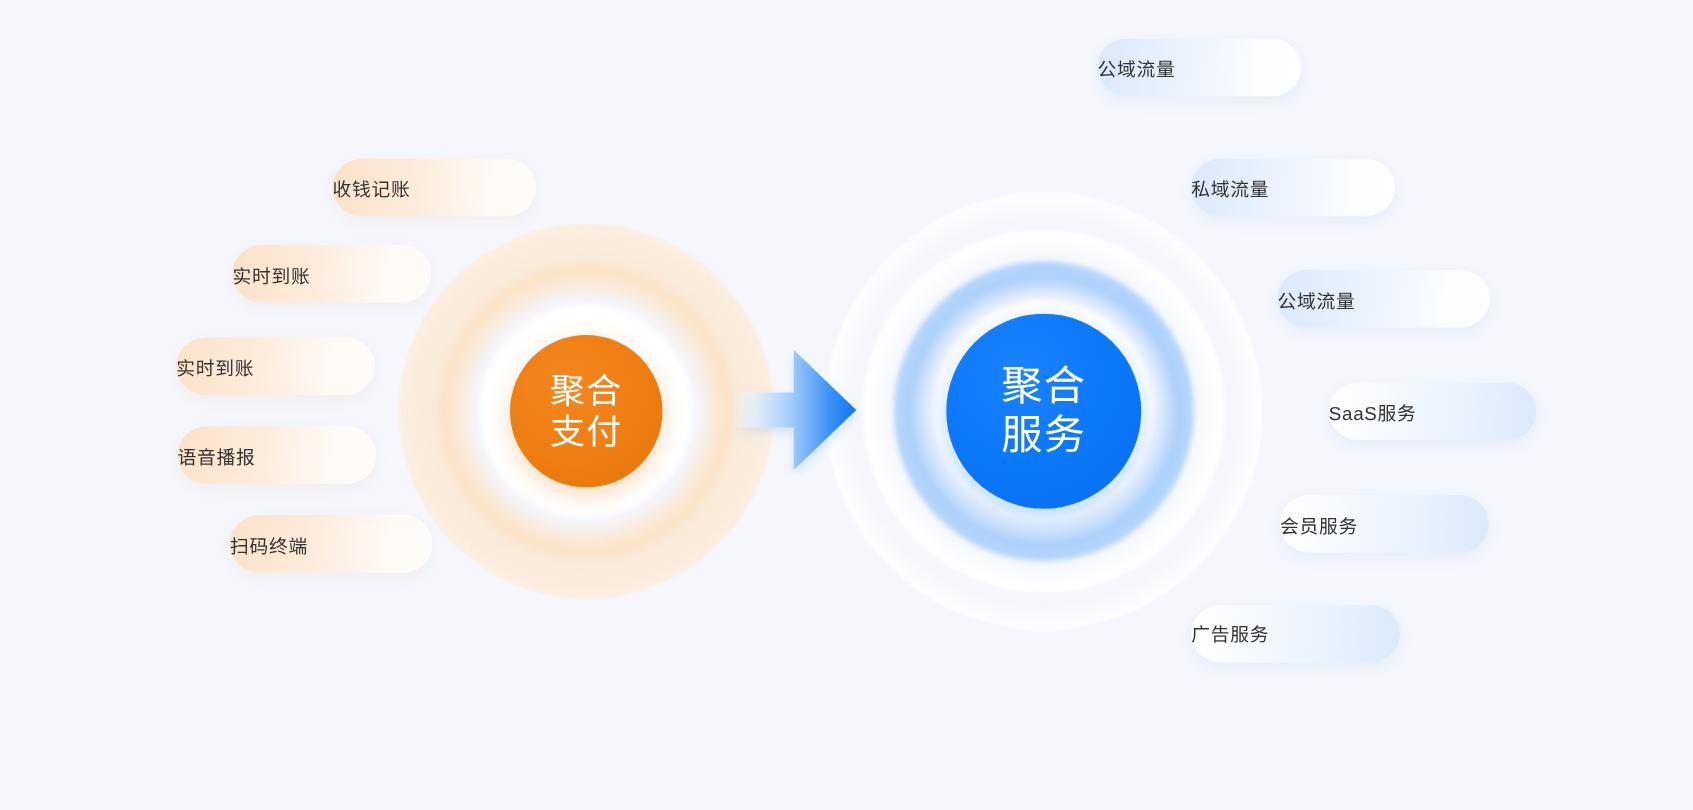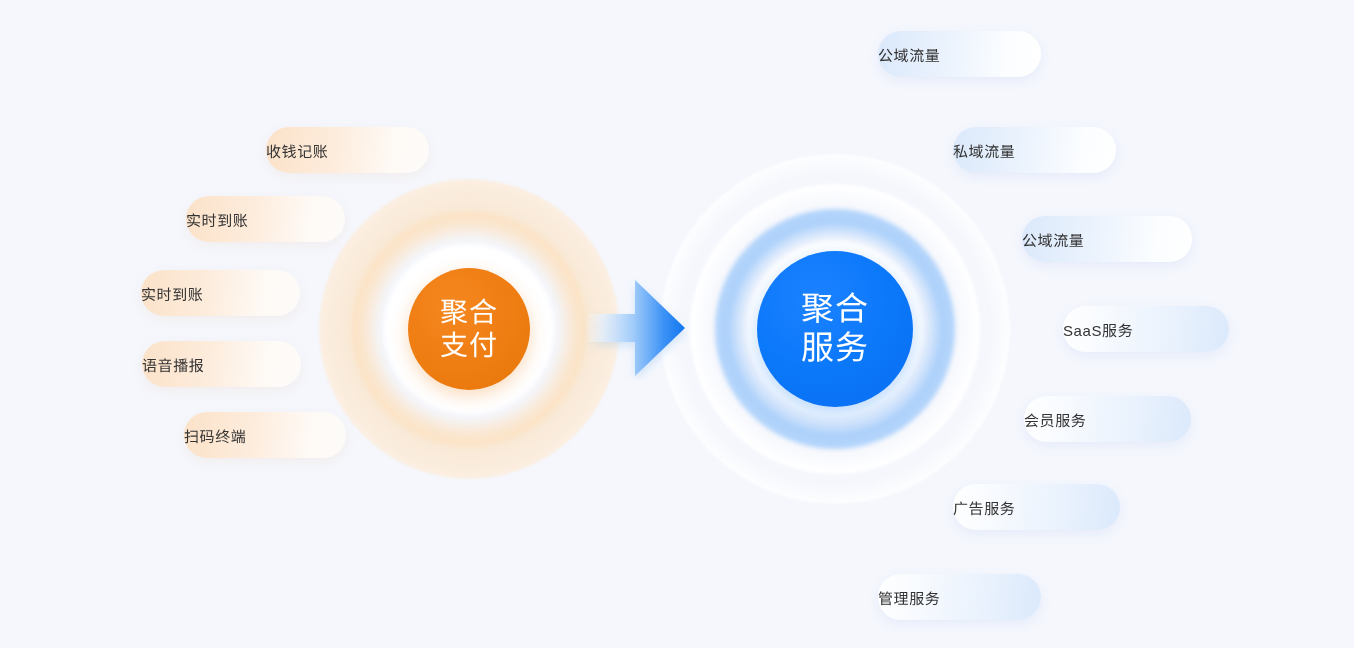--- a/index.html
+++ b/index.html
@@ -234,17 +234,14 @@
 
   <div class="pill right-bottom" style="left:1063px; top:306px; width:166px;">
     <span>SaaS服务</span>
   </div>
   <div class="pill right-bottom" style="left:1024px; top:396px; width:167px;">
     <span>会员服务</span>
   </div>
   <div class="pill right-bottom" style="left:953px; top:484px; width:167px;font-family:Liberation Serif, serif;">
     <span>广告服务</span>
   </div>
-  <div class="pill right-bottom" style="left:878px; top:574px; width:163px;">
-    <span>管理服务</span>
-  </div>
 
 </div>
 
 </body></html>

